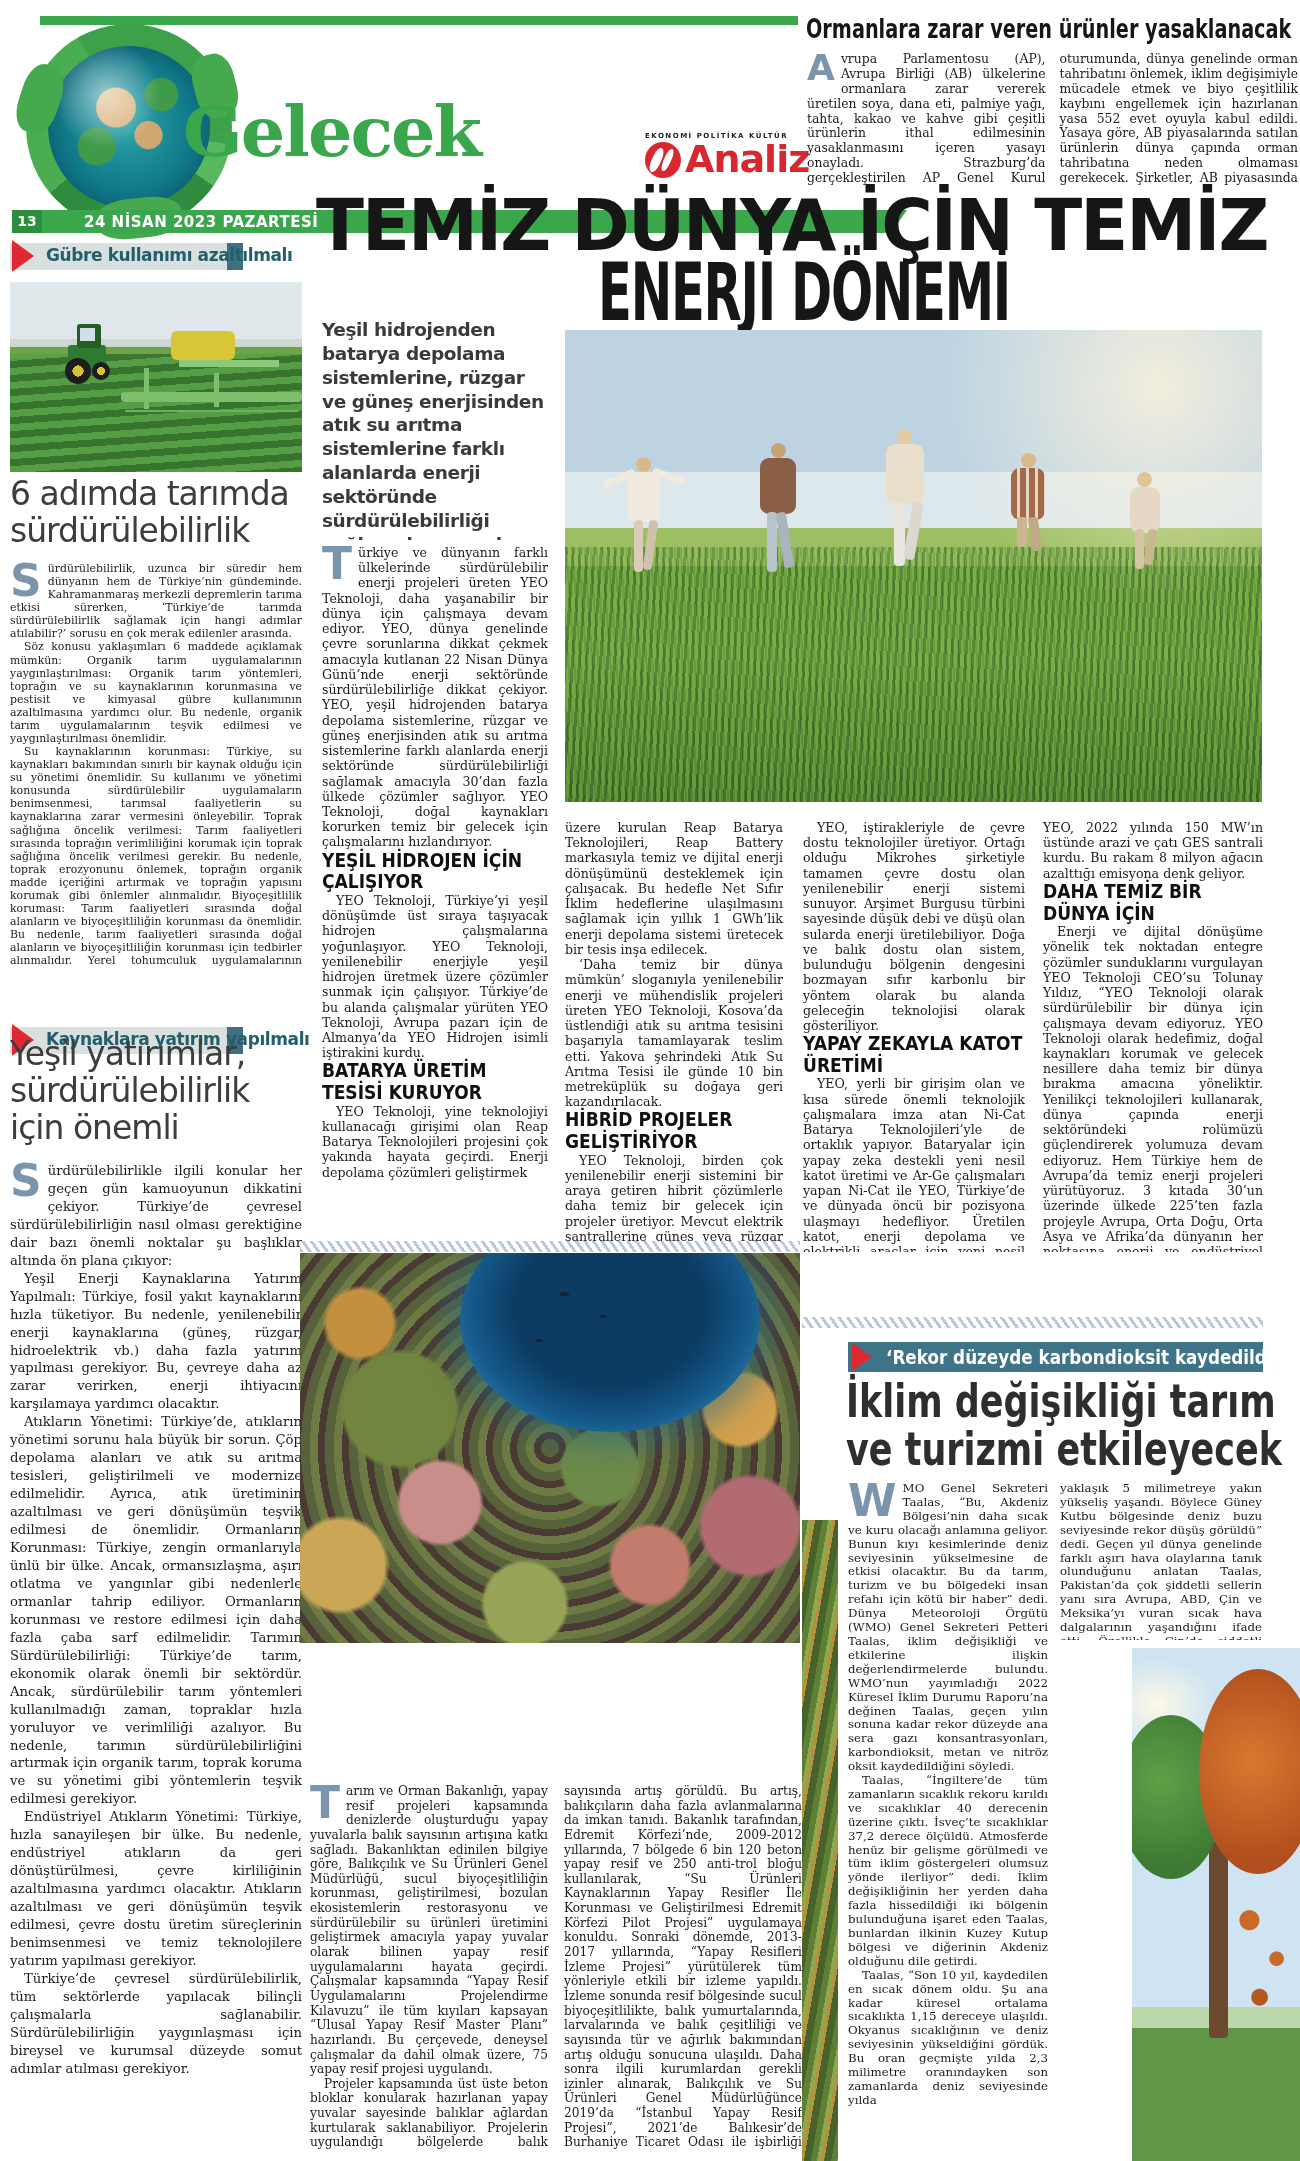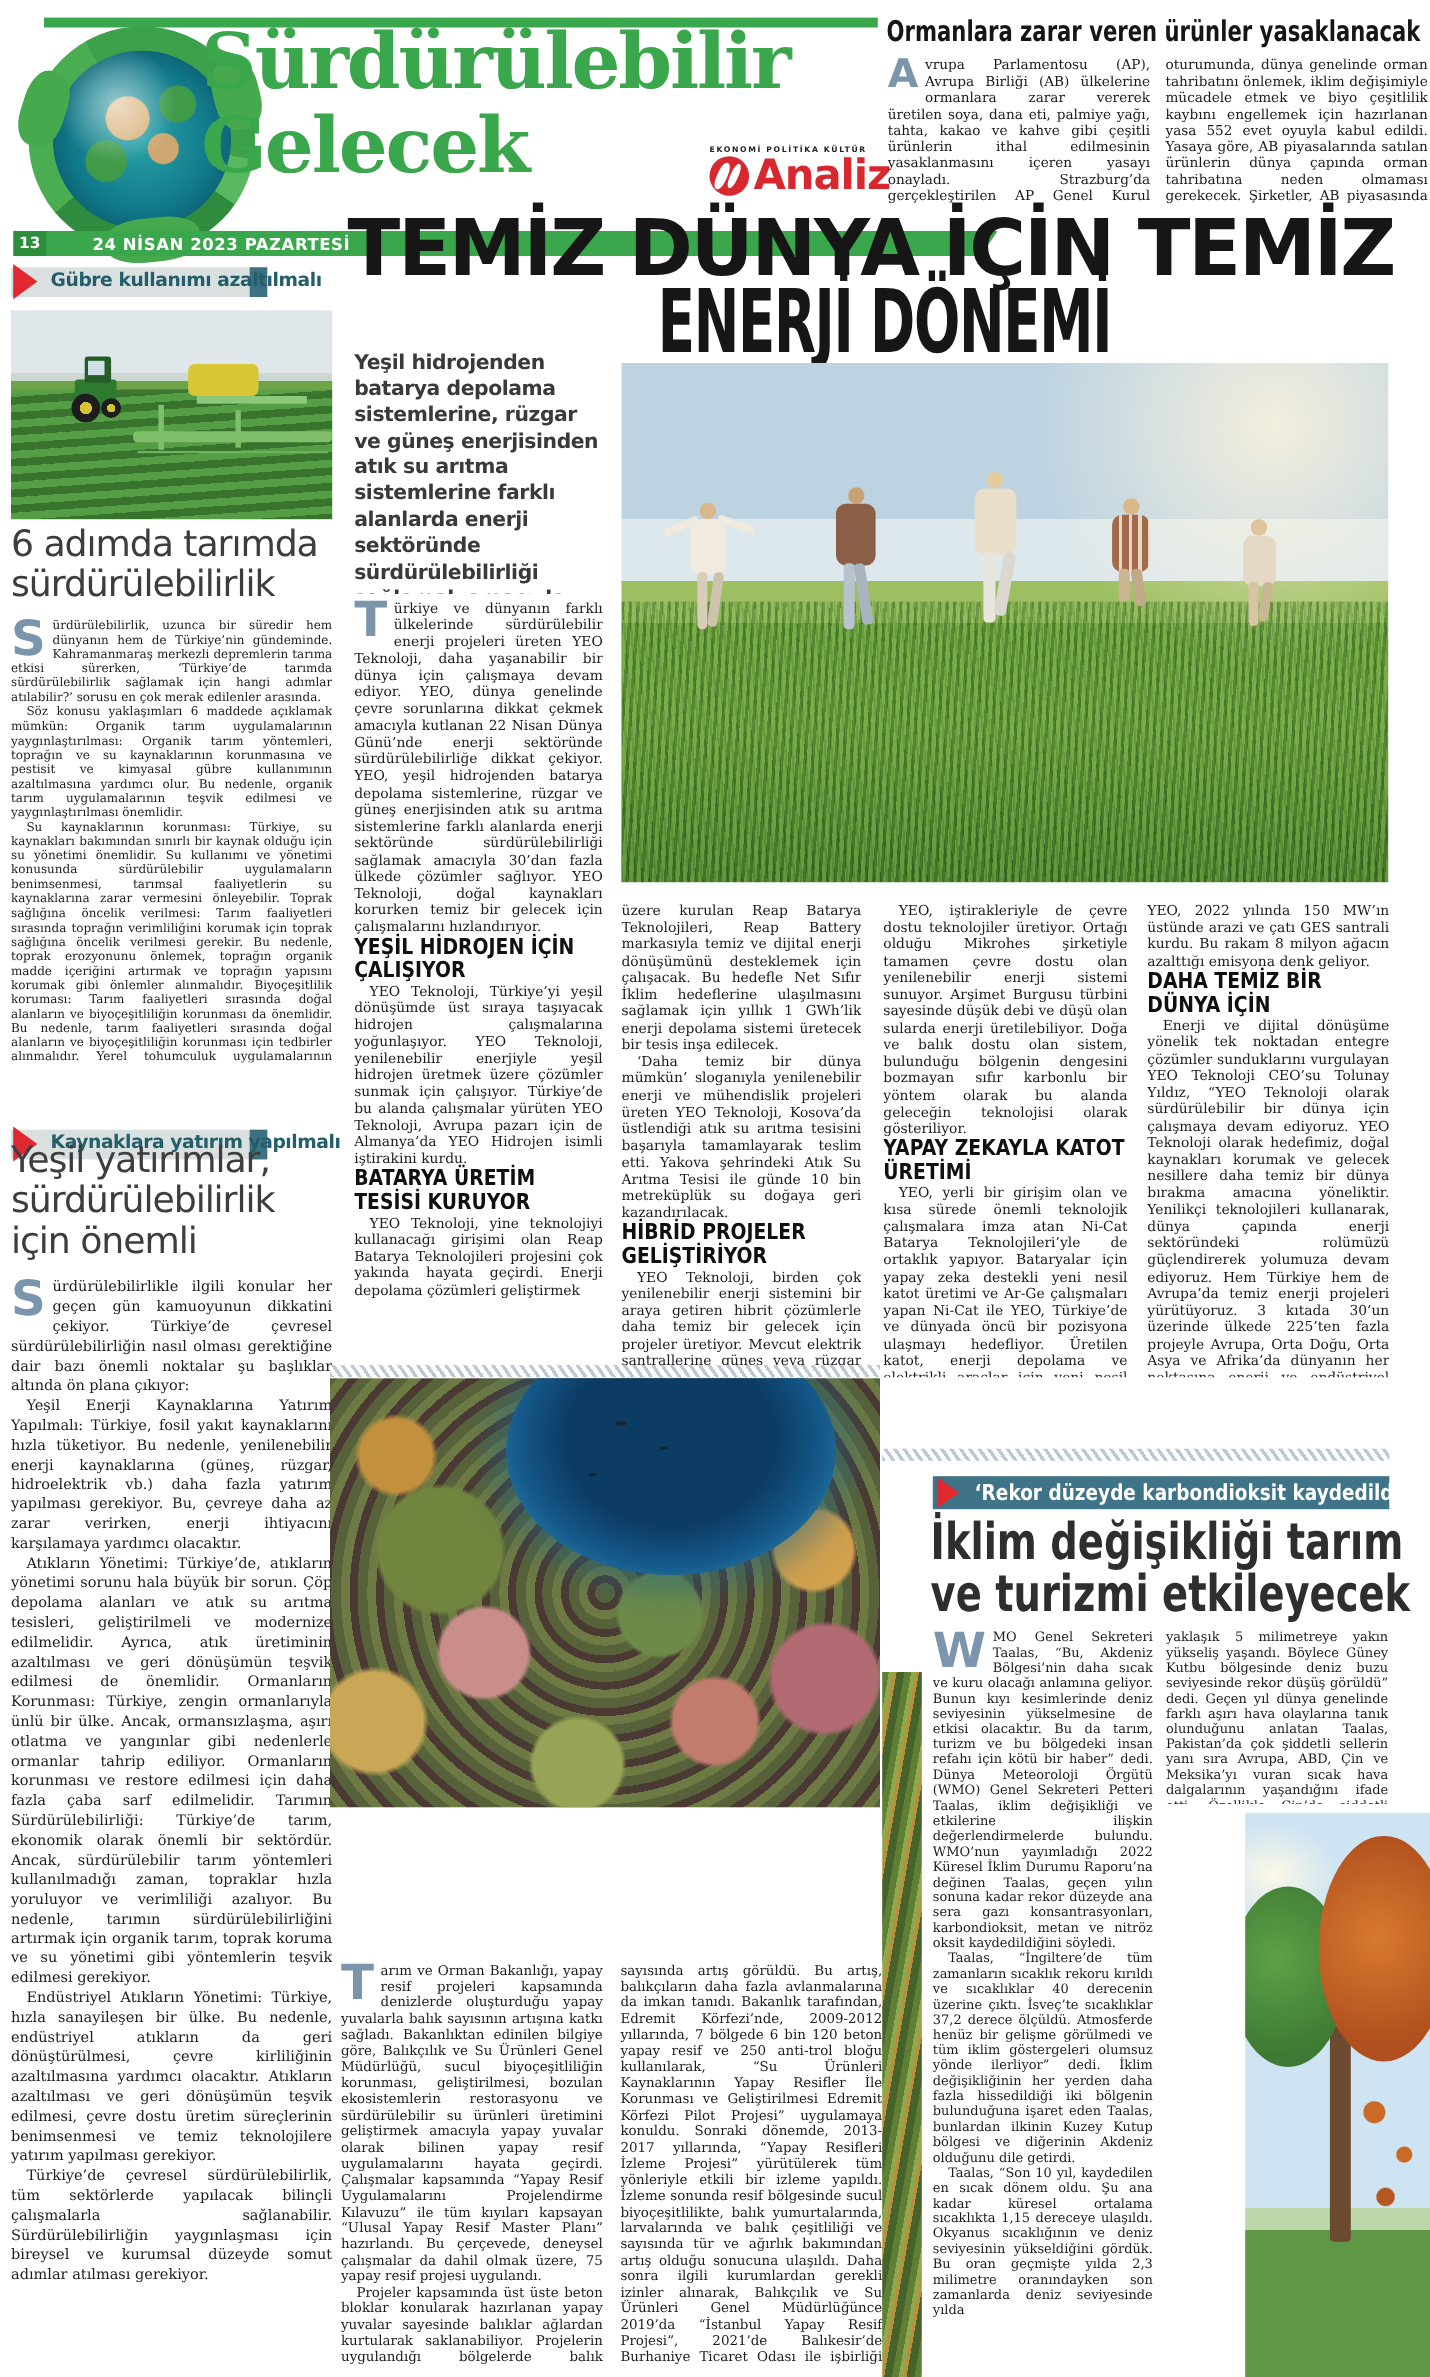--- a/index.html
+++ b/index.html
@@ -126,21 +126,20 @@
 
   <div class="abs top-rule"></div>
 
   <div class="abs globe">
     <div class="abs globe-inner"></div>
     <div class="globe-grass" style="left:-6px;top:40px;width:40px;height:70px;transform:rotate(18deg);"></div>
     <div class="globe-grass" style="right:-4px;top:30px;width:42px;height:64px;transform:rotate(-14deg);"></div>
     <div class="globe-grass" style="left:70px;bottom:-8px;width:86px;height:40px;transform:rotate(-6deg);"></div>
   </div>
 
-  <div class="abs masthead-line" style="left:183px;top:22px;">Sürdürülebilir</div>
   <div class="abs masthead-line" style="left:183px;top:98px;">Gelecek</div>
 
   <div class="abs sans" style="left:645px;top:132px;width:180px;">
     <div class="analiz-kicker">EKONOMİ POLİTİKA KÜLTÜR</div>
     <div>
       <span class="analiz-icon"></span><span class="analiz-word">Analiz</span>
     </div>
   </div>
 
   <div class="abs date-strip sans">

